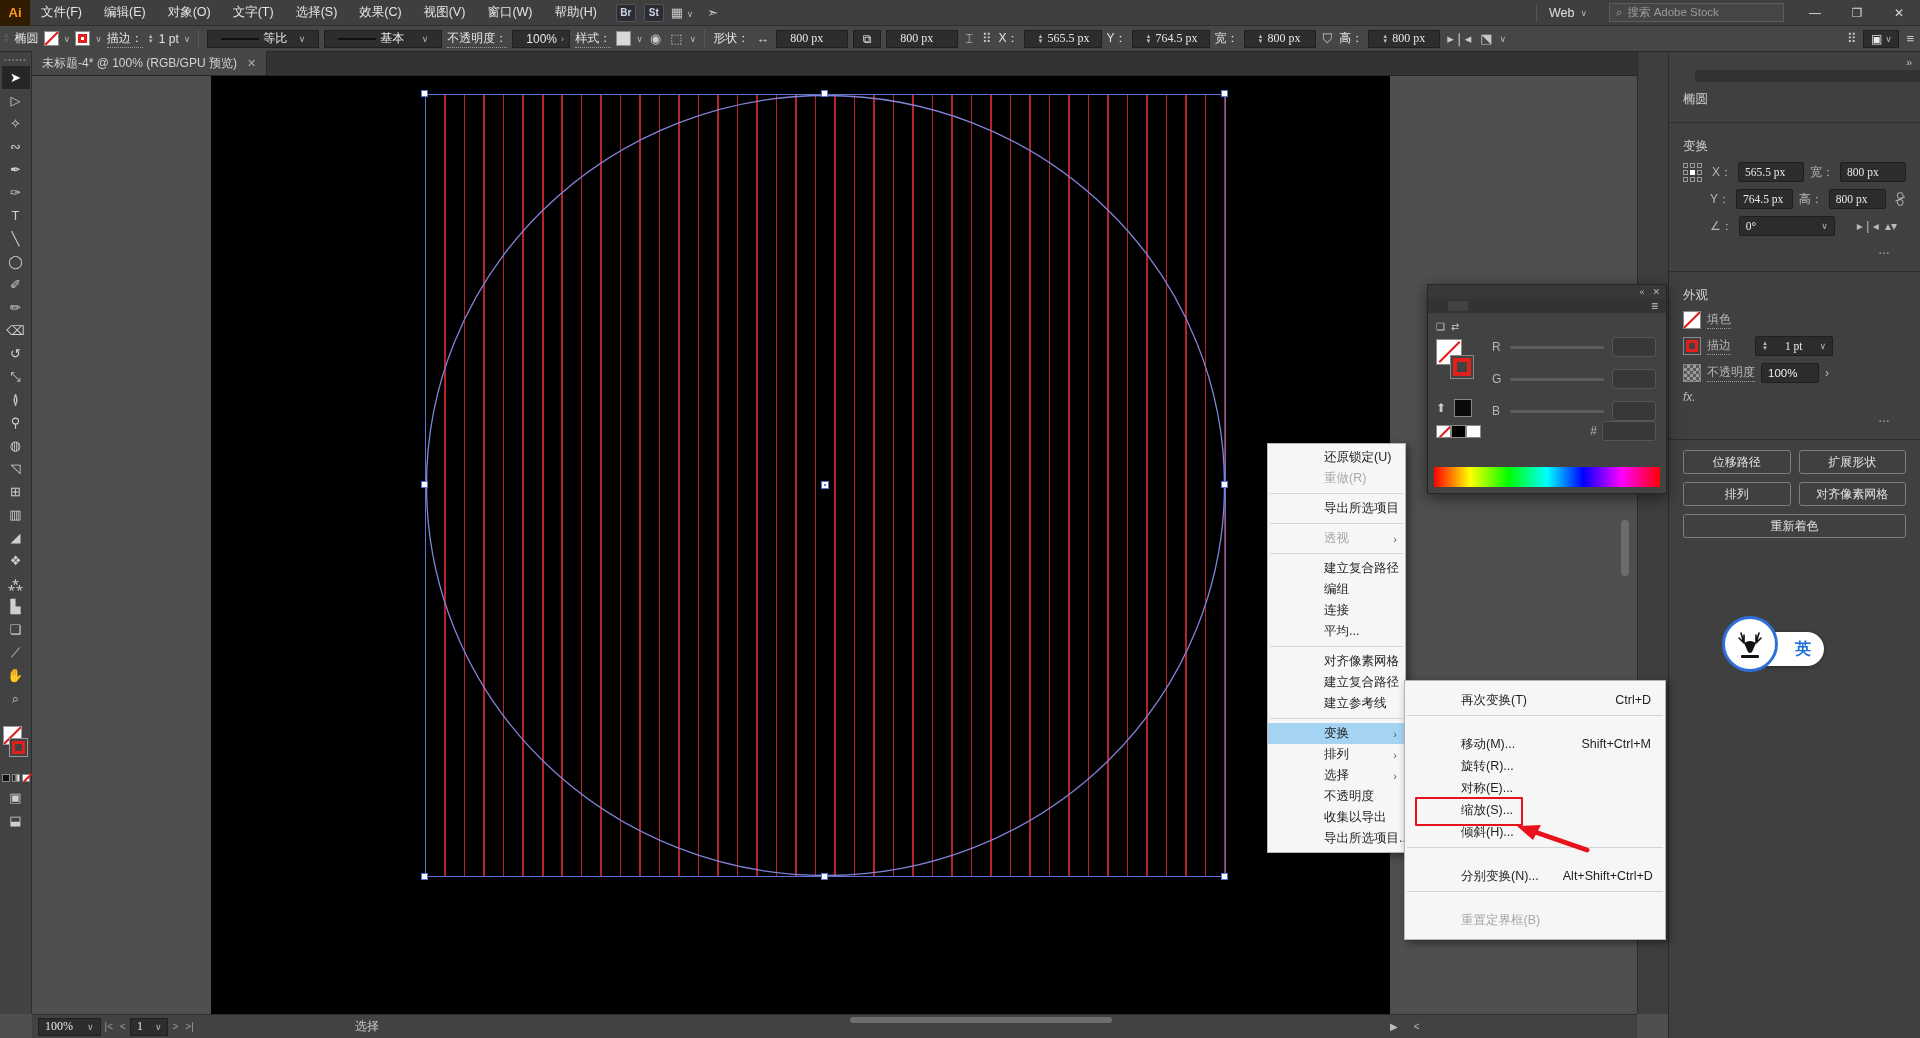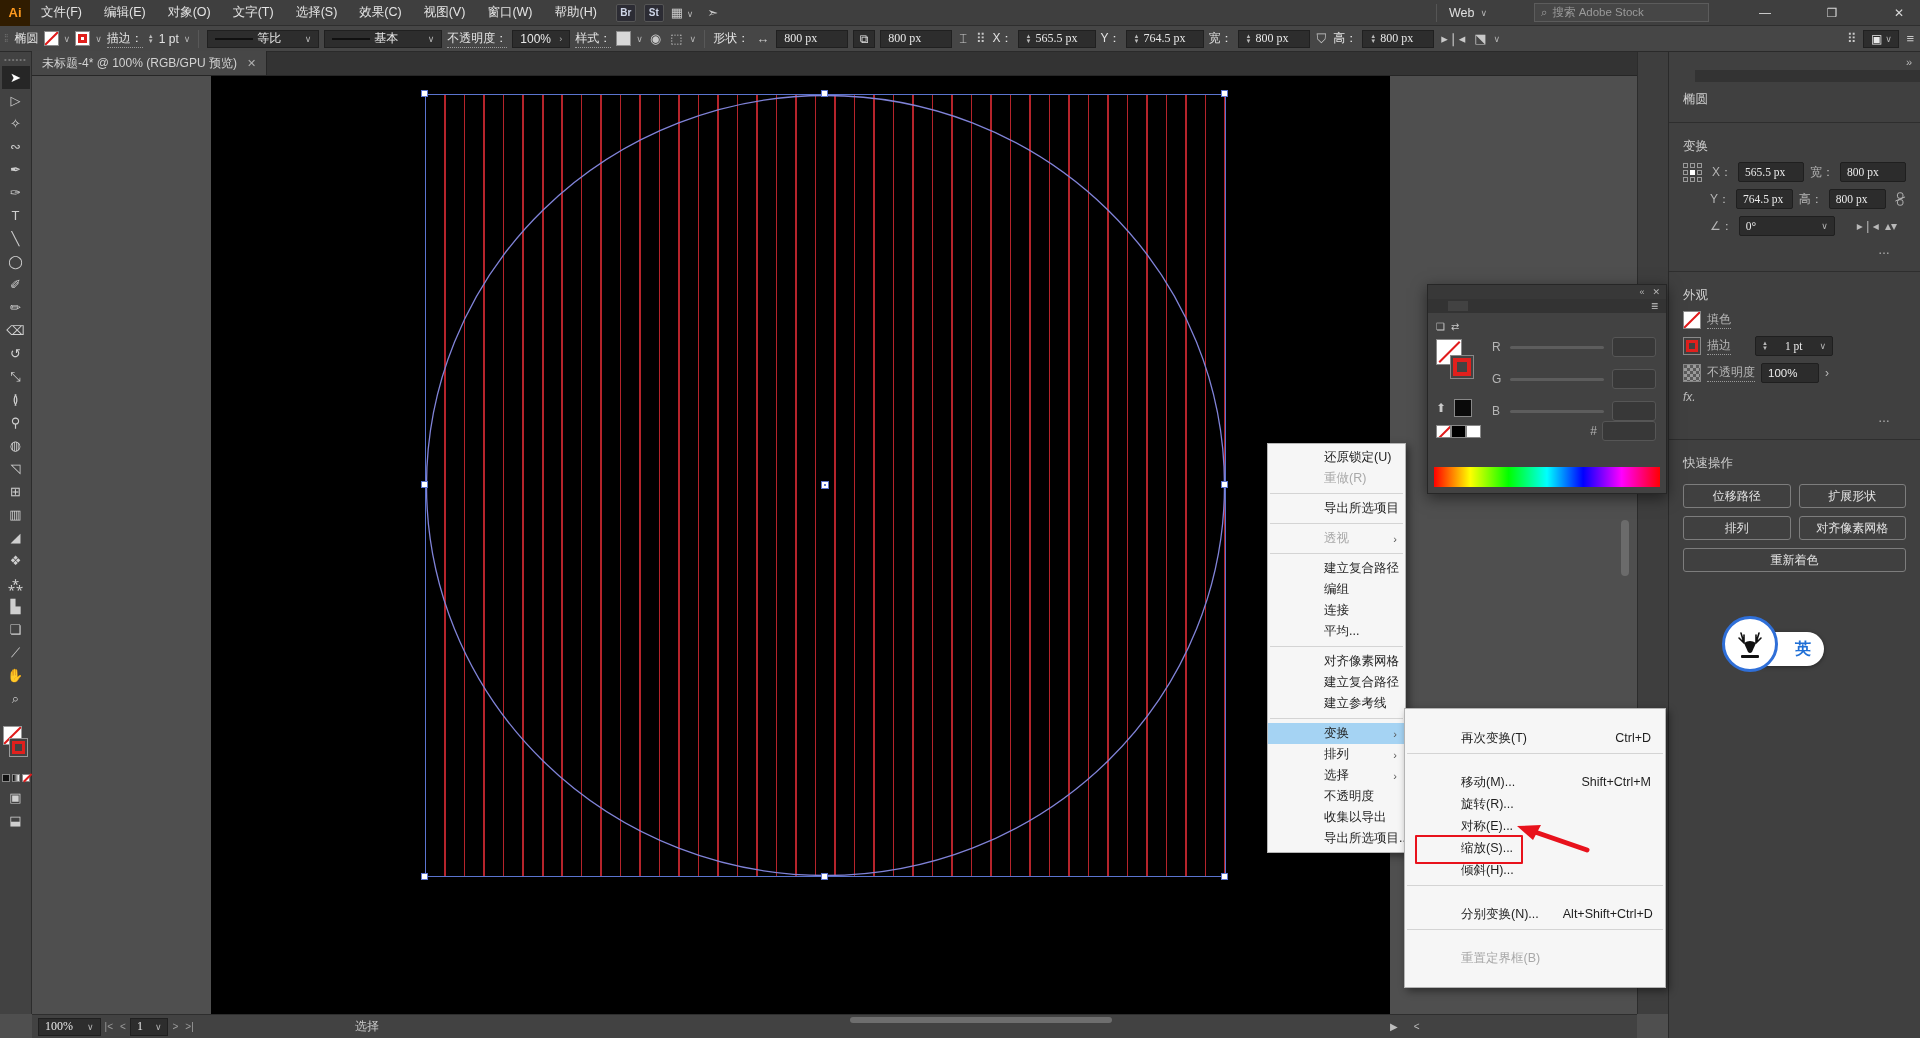--- a/index.html
+++ b/index.html
@@ -11,34 +11,34 @@
 
   
   .menubar { position:absolute; left:0; top:0; width:1920px; height:26px; background:#3f3f3f;
              display:flex; align-items:center; border-bottom:1px solid #2e2e2e; }
   .ai-logo { width:30px; height:26px; background:#301c00; color:#ff9a1e; font-weight:bold;
              font-size:13px; display:flex; align-items:center; justify-content:center; }
   .mb-item { padding:0 11px; height:26px; display:flex; align-items:center; color:#e4e4e4; font-size:12.5px; cursor:default; }
   .mb-badge { width:20px; height:18px; background:#2c2c34; color:#cfd6e8; font-size:10px; font-weight:bold;
               display:flex; align-items:center; justify-content:center; margin-left:8px; border-radius:2px; border:1px solid #555; }
   .mb-icon { color:#c9c9c9; font-size:13px; padding:0 7px; }
-  .mb-right { margin-left:auto; display:flex; align-items:center; height:26px;gap:25px; }
+  .mb-right { margin-left:auto; display:flex; align-items:center; height:26px; }
   .workspace { display:flex; align-items:center; gap:6px; color:#e0e0e0; font-size:12.5px; padding:0 12px; border-left:1px solid #555; height:18px; }
   .searchbox { display:flex; align-items:center; gap:5px; width:175px; height:19px; border:1px solid #5c5c5c;
                background:#464646; color:#9a9a9a; padding:0 6px; margin:0 10px; font-size:11.5px; }
   .winctl { width:42px; height:26px; display:flex; align-items:center; justify-content:center; color:#d9d9d9; font-size:12px; }
 
   
   .optionsbar { position:absolute; left:0; top:26px; width:1920px; height:26px; background:#464646;
                 display:flex; align-items:center; gap:5px; padding:0 4px; border-bottom:1px solid #2a2a2a; font-size:12px; }
   .ob-grip { color:#6e6e6e; font-size:10px; letter-spacing:-1px; margin-right:2px; }
   .ob-label { color:#e3e3e3; white-space:nowrap; }
   .u-dotted { border-bottom:1px dotted #9a9a9a; }
   .ob-box { background:#2d2d2d; border:1px solid #202020; height:18px; display:flex; align-items:center;
-            padding:0 7px; color:#e8e8e8; gap:4px; white-space:nowrap; }
+            padding:0 13px; color:#e8e8e8; gap:4px; white-space:nowrap; }
   .ob-chevron { color:#b5b5b5; font-size:9px; }
   .swatch { position:relative; width:15px; height:15px; background:#fff; border:1px solid #8a8a8a; overflow:hidden; }
   .swatch.none::after { content:''; position:absolute; left:50%; top:50%; width:150%; height:2px;
                         background:#e01b1b; transform:translate(-50%,-50%) rotate(-45deg); }
   .swatch.stroke-red::after { content:''; position:absolute; inset:2px; border:3px solid #e0201d; }
   .stepper { display:flex; flex-direction:column; justify-content:center; font-size:6px; line-height:5px; color:#bbb; }
   .lineprev { width:38px; height:2px; background:#101010; }
   .ob-sep { width:1px; height:18px; background:#585858; margin:0 3px; }
   .ob-icon { color:#c9c9c9; font-size:13px; padding:0 2px; }
 
@@ -143,21 +143,21 @@
   .cm-item { height:21px; display:flex; align-items:center; padding:0 8px 0 16px; position:relative; }
   .cm-item .cm-label { flex:0 0 auto;margin-left:40px; }
   .cm-item .cm-shortcut { margin-left:auto; padding-left:24px; }
   .cm-item .cm-arrow { margin-left:auto; color:#555; font-size:11px; }
   .cm-item .cm-shortcut + .cm-arrow, .cm-item.hasshort .cm-arrow { margin-left:6px; }
   .cm-item.disabled { color:#a8a8a8; }
   .cm-item.highlighted { background:#a5d3f3; }
   .cm-item.separator { height:9px; padding:0; }
   .cm-item.separator::after { content:''; position:absolute; left:2px; right:2px; top:4px; height:1px; background:#d4d4d4; }
   #main-ctx { left:1267px; top:443px; width:139px; }
-  #sub-ctx { left:1404px; top:708px; width:262px; padding:18px 0; z-index:6; }
+  #sub-ctx { left:1404px; top:680px; width:262px; padding:8px 0; z-index:6; }
   #sub-ctx .cm-item { height:22px; }
   .cm-item.boxed::before { content:''; position:absolute; left:10px; top:-2px; width:104px; height:25px;
                            border:2px solid #e8121c; border-radius:1px; }
 
   
   .anno-arrow { position:absolute; left:1505px; top:812px; width:110px; height:52px; z-index:7; pointer-events:none; }
 
   
   .statusbar { position:absolute; left:32px; top:1014px; width:1605px; height:24px; background:#424242;
                display:flex; align-items:center; gap:4px; padding:0 6px; border-top:1px solid #2e2e2e; }
@@ -517,23 +517,20 @@
         <span class="plabel u-dotted">不透明度</span>
         <span class="pinput" style="width:58px;">100%</span>
         <span class="picon">›</span>
       </div>
       <div class="prow">
         <span class="picon" style="font-style:italic;">fx.</span>
       </div>
       <div class="pmore">…</div>
     </div>
     <div class="pdivider"></div>
-    <div class="psec">
-      <div class="psec-title">快速操作</div>
-    </div>
     <div class="qa-grid">
         <div class="qa-btn">
           <span>位移路径</span>
         </div>
         <div class="qa-btn">
           <span>扩展形状</span>
         </div>
         <div class="qa-btn">
           <span>排列</span>
         </div>

